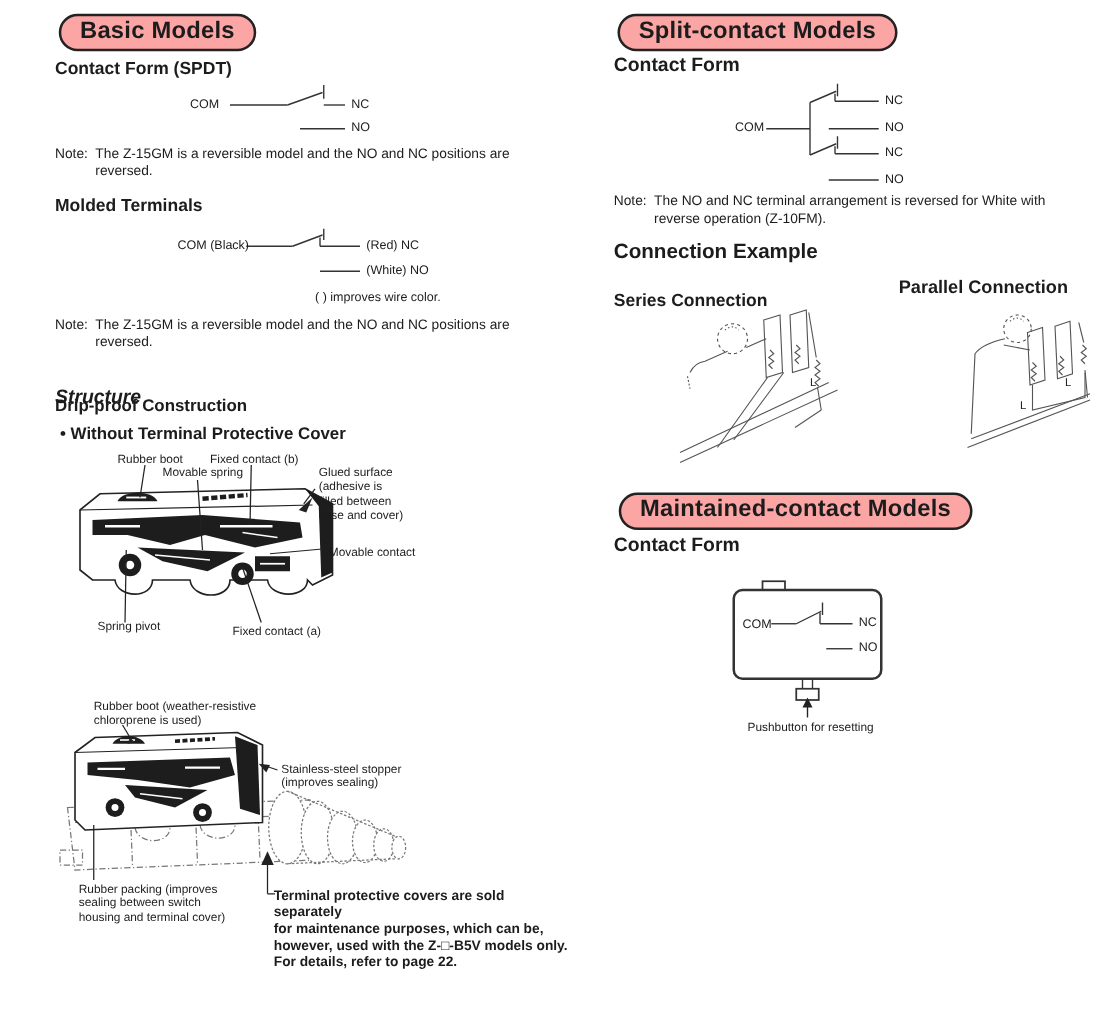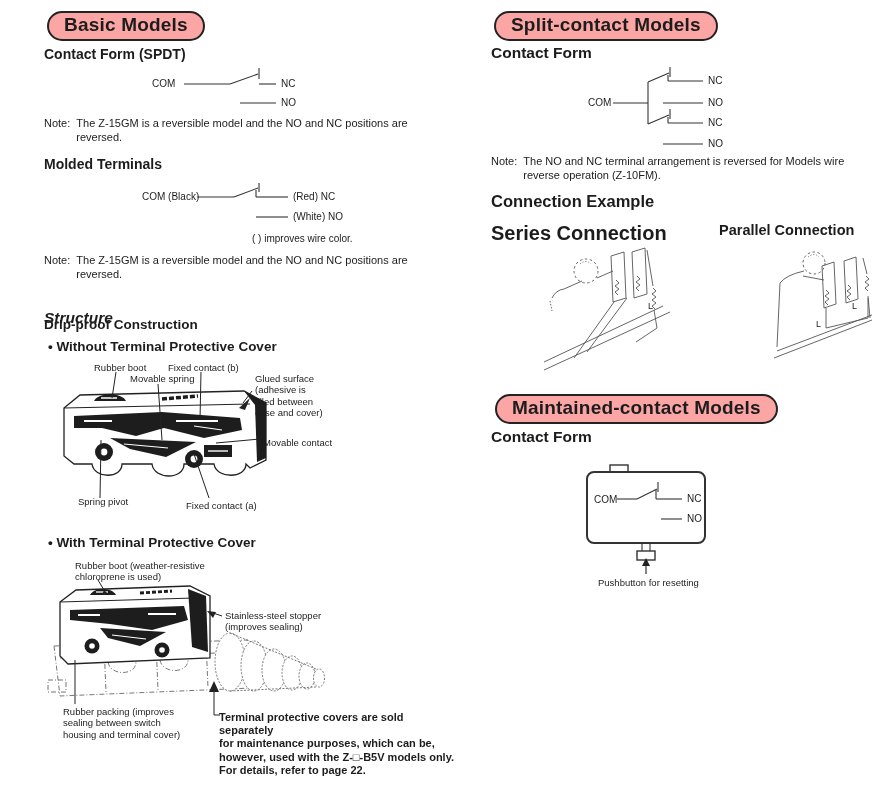--- a/index.html
+++ b/index.html
@@ -128,21 +128,20 @@
     <span class="abs lbl" style="left:86px;top:15px;">Movable spring</span>
     <span class="abs lbl pre" style="left:211px;top:15px;width:76px;">Glued surface
 (adhesive is
 filled between
 case and cover)</span>
     <span class="abs lbl" style="left:219px;top:79px;">Movable contact</span>
     <span class="abs lbl" style="left:34px;top:138px;">Spring pivot</span>
     <span class="abs lbl" style="left:142px;top:142px;">Fixed contact (a)</span>
   </div>
 
-  <div class="abs h3" style="left:48px;top:535px;">• With Terminal Protective Cover</div>
 
   <div class="diag" style="left:44px;top:554px;width:430px;height:240px;">
     <svg width="430" height="240" viewBox="0 0 430 240">
 
       <g stroke="#777" stroke-width="1" fill="none" stroke-dasharray="5,2,1,2">
         <path d="M10,92 L204,86 L208,134 L16,142 Z"></path>
         <path d="M60,90 L62,138 M112,88 L114,136 M162,87 L164,134"></path>
         <path d="M64,108 C66,122 92,122 92,108 M116,106 C118,120 144,120 144,106"></path>
         <rect x="4" y="126" width="18" height="12"></rect>
         <path d="M16,104 L204,98"></path>
@@ -223,26 +222,26 @@
     </svg>
     <span class="abs dlbl" style="left:8px;top:35px;">COM</span>
     <span class="abs dlbl" style="left:128px;top:13px;">NC</span>
     <span class="abs dlbl" style="left:128px;top:35px;">NO</span>
     <span class="abs dlbl" style="left:128px;top:55px;">NC</span>
     <span class="abs dlbl" style="left:128px;top:76px;">NO</span>
   </div>
 
   <div class="abs note" style="left:491px;top:154px;width:395px;">
     <span class="nlbl">Note:</span>
-    <span class="pre">The NO and NC terminal arrangement is reversed for Models wire
+    <span class="pre">The NO and NC terminal arrangement is reversed for White with
 reverse operation (Z-10FM).</span>
   </div>
 
   <div class="abs h1" style="left:491px;top:192px;font-size:16.5px;">Connection Example</div>
-  <div class="abs h2" style="left:491px;top:222px;font-size:20px;">Series Connection</div>
+  <div class="abs h2" style="left:491px;top:232px;font-size:14px;">Series Connection</div>
   <div class="abs h2" style="left:719px;top:222px;font-size:14.5px;">Parallel Connection</div>
 
   <div class="diag" style="left:540px;top:244px;width:135px;height:132px;">
     <svg width="135" height="132" viewBox="0 0 135 132">
       <g stroke="#555" stroke-width="0.9" fill="none">
         <circle cx="46" cy="27" r="12" stroke-dasharray="2.5,2.5"></circle>
         <path d="M40,20 q6,-5 11,0" stroke-dasharray="1,2"></path>
         <path d="M12,54 q4,-8 12,-9 l18,-8"></path>
         <path d="M10,57 l2,10" stroke-dasharray="1.5,1.5"></path>
         <path d="M57,34 L73,27"></path>

